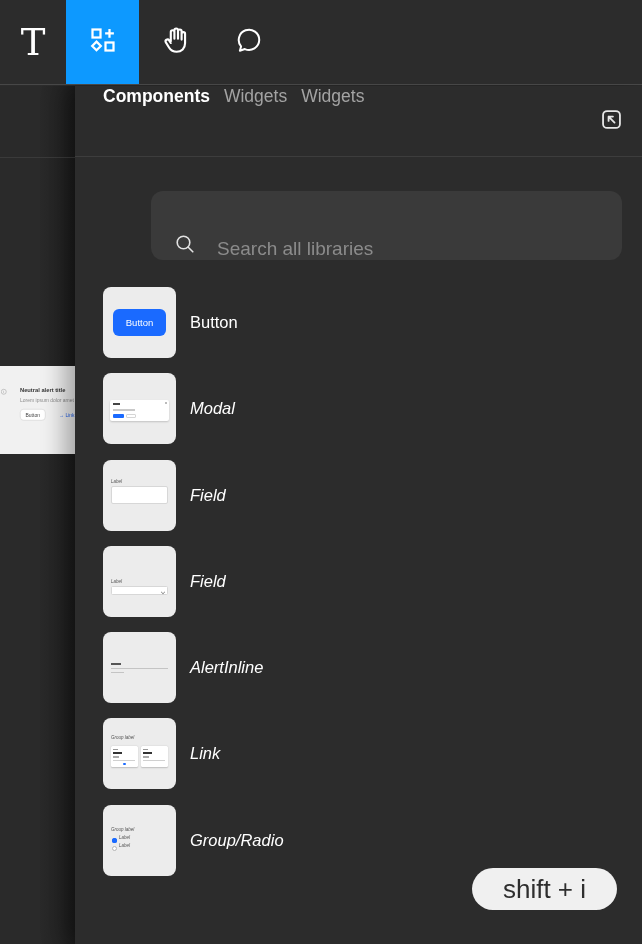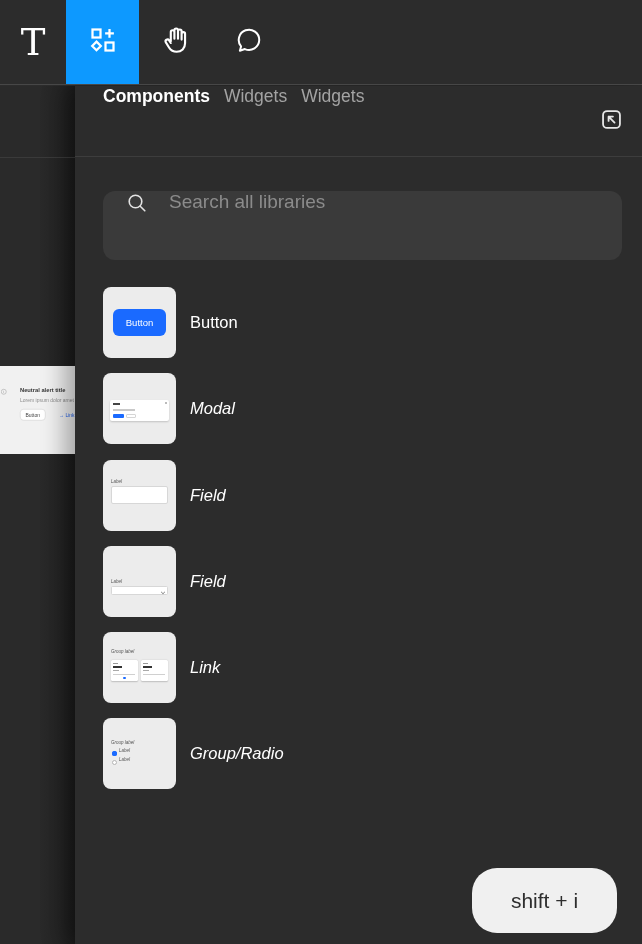--- a/index.html
+++ b/index.html
@@ -33,21 +33,21 @@
   .panel{ position:absolute; left:75px; top:86px; width:567px; height:858px; background:#2c2c2c;
           box-shadow:-10px 0 22px rgba(0,0,0,.32); }
   .tabs{ height:71px; display:flex; gap:14px; padding:0 20px 0 28px;
          border-bottom:1px solid #3d3d3d; position:relative; }
   .tab{ font-size:17.5px; color:#a3a3a3; cursor:pointer; white-space:nowrap; }
   .tab.active{ color:#ffffff; font-weight:600; }
   .hdr-btn{ position:absolute; right:14px; top:50%; transform:translateY(-50%); width:34px; height:34px;
             display:flex; align-items:center; justify-content:center; cursor:pointer; }
 
   .search-wrap{ margin:34px 20px 0 28px; }
-  .search-box{ height:69px; background:#3a3a3a; border-radius:12px; display:flex; align-items:flex-start; padding:0 22px; }
+  .search-box{ height:69px; background:#3a3a3a; border-radius:12px; display:flex; align-items:flex-end; padding:0 22px;margin-left:48px; }
   .search-box input{ flex:1; background:transparent; border:none; outline:none; color:#e5e5e5;
                      font-size:19px; margin-left:20px; font-family:"Liberation Sans", sans-serif; }
   .search-box input::placeholder{ color:#8b8b8b; }
 
   .section-row{ margin:30px 20px 0 28px; height:28px; display:flex; align-items:center; }
   .section-title{ font-size:17px; font-weight:700; color:#fff; display:flex; align-items:center; gap:6px; cursor:pointer; }
   .spacer{ flex:1; }
   .grid-btn{ width:28px; height:28px; display:flex; align-items:center; justify-content:center; cursor:pointer; }
 
   .list{ margin:27px 20px 0 28px; }
@@ -87,22 +87,22 @@
   .p-card .l4{ position:absolute; left:2px; top:14px; width:22px; height:1px; background:#d0d0d0; }
   .p-card .dot{ position:absolute; left:12px; bottom:2px; width:2.5px; height:2.5px; border-radius:50%; background:#1a6aff; }
   .p-radio-label{ position:absolute; left:8px; top:22px; }
   .p-radio{ position:absolute; left:9px; width:5px; height:5px; border-radius:50%; }
   .p-radio.sel{ top:33px; background:#1a6aff; box-shadow:inset 0 0 0 1.4px #1a6aff; }
   .p-radio.unsel{ top:41.5px; background:#fff; border:1px solid #b5b5b5; }
   .p-radio-opt{ position:absolute; left:16px; }
   .p-radio-opt.o1{ top:30px; } .p-radio-opt.o2{ top:38.5px; }
 
   
-  .pill{ position:absolute; left:472px; top:868px; width:145px; height:65px; border-radius:25px; background:#f0f0f0;
-         display:flex; align-items:center; justify-content:center; font-size:21px; color:#2e2e2e; z-index:20; }
+  .pill{ position:absolute; left:472px; top:868px; width:145px; height:42px; border-radius:25px; background:#f0f0f0;
+         display:flex; align-items:center; justify-content:center; font-size:26px; color:#2e2e2e; z-index:20; }
 </style>
 </head>
 <body>
 
 <div class="stage">
 
   <div class="canvas-strip">
     <div class="canvas-line"></div>
     <div class="alert-card">
       <div class="alert-inner">
@@ -205,20 +205,28 @@
       </div>
 
       <div class="component-item">
         <div class="thumb">
           <span class="t5 p-label2">Label</span>
           <div class="p-select"></div>
         </div>
         <span class="item-label">Field</span>
       </div>
 
+      <div class="component-item">
+        <div class="thumb">
+          <div class="p-al-title"></div>
+            <div class="p-al-line"></div>
+            <div class="p-al-line2"></div>
+        </div>
+        <span class="item-label">AlertInline</span>
+      </div>
 
       <div class="component-item">
         <div class="thumb">
           <span class="t5 p-grp-label">Group label</span>
           <div class="p-card c1">
               <div class="l1"></div>
               <div class="l2"></div>
               <div class="l3"></div>
               <div class="l4"></div>
               <div class="dot"></div>

